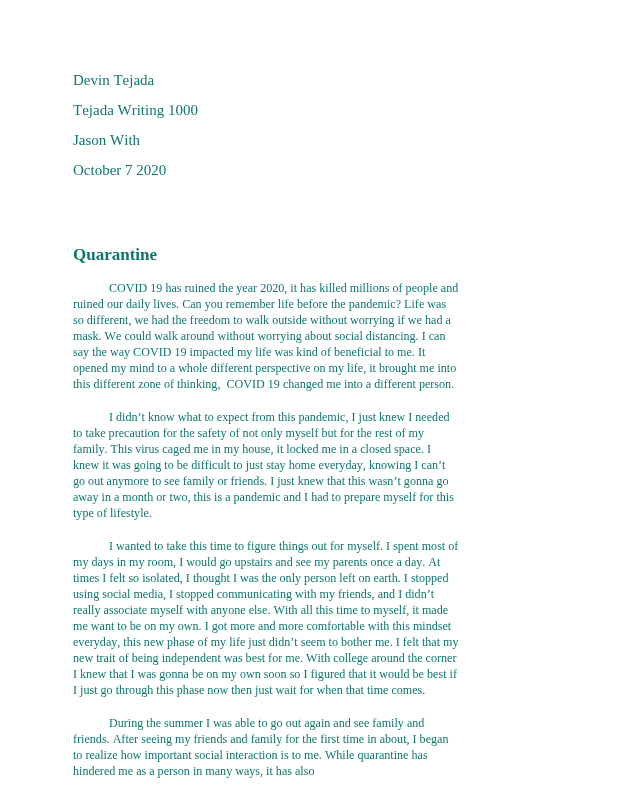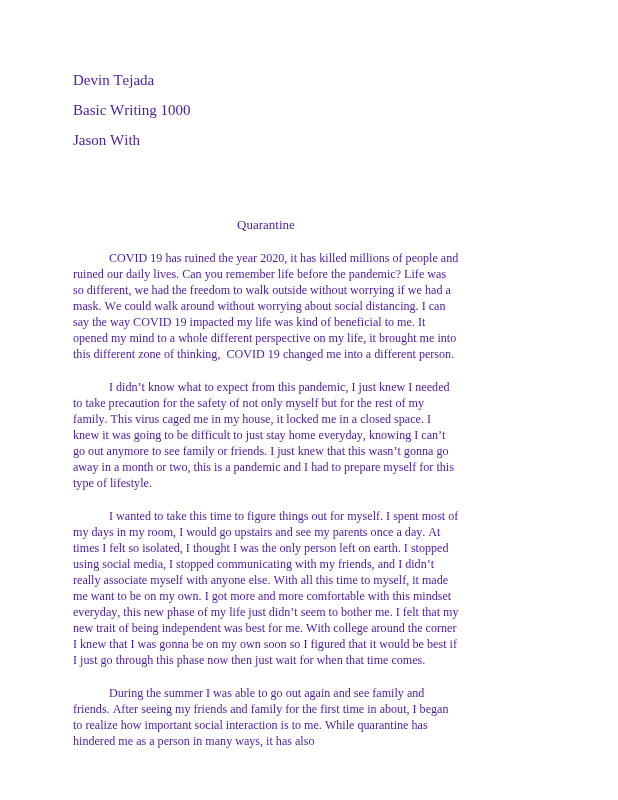--- a/index.html
+++ b/index.html
@@ -9,56 +9,56 @@
   }
   .page {
     position: relative;
     width: 532px;
     height: 800px;
     background: #ffffff;
     overflow: hidden;
     box-sizing: border-box;
     padding: 72px 73px 8px 73px;
     font-family: "Liberation Serif", "DejaVu Serif", serif;
-    color: #4c1d95;
+    color: #0f766e;
     font-kerning: none;
     font-variant-ligatures: none;
   }
   .header-line {
     font-size: 15px;
     line-height: 16px;
     margin: 0 0 14px 0;
     white-space: pre-wrap;
   }
   .essay-title {
-    font-size: 13px;
+    font-size: 17px;
     line-height: 16px;
-    font-weight: normal;
-    text-align: center;
+    font-weight: bold;
     margin: 69px 0 17px 0;
     white-space: pre-wrap;
   }
   .essay-paragraph {
     font-size: 12.1px;
     line-height: 16px;
     margin: 0 0 17px 0;
     text-indent: 36px;
     text-align: left;
     white-space: pre-wrap;
     font-family: Liberation Serif, serif;
   }
 </style>
 </head>
 <body>
 
 <div class="page">
   <div>
     <p class="header-line">Devin Tejada</p>
-    <p class="header-line">Basic Writing 1000</p>
+    <p class="header-line">Tejada Writing 1000</p>
     <p class="header-line">Jason With</p>
+    <p class="header-line">October 7 2020</p>
   </div>
 
   <h1 class="essay-title">Quarantine</h1>
 
   <div>
     <p class="essay-paragraph">COVID 19 has ruined the year 2020, it has killed millions of people and ruined our daily lives. Can you remember life before the pandemic? Life was so different, we had the freedom to walk outside without worrying if we had a mask. We could walk around without worrying about social distancing. I can say the way COVID 19 impacted my life was kind of beneficial to me. It opened my mind to a whole different perspective on my life, it brought me into this different zone of thinking,  COVID 19 changed me into a different person.</p>
     <p class="essay-paragraph">I didn’t know what to expect from this pandemic, I just knew I needed to take precaution for the safety of not only myself but for the rest of my family. This virus caged me in my house, it locked me in a closed space. I knew it was going to be difficult to just stay home everyday, knowing I can’t go out anymore to see family or friends. I just knew that this wasn’t gonna go away in a month or two, this is a pandemic and I had to prepare myself for this type of lifestyle.</p>
     <p class="essay-paragraph">I wanted to take this time to figure things out for myself. I spent most of my days in my room, I would go upstairs and see my parents once a day. At times I felt so isolated, I thought I was the only person left on earth. I stopped using social media, I stopped communicating with my friends, and I didn’t really associate myself with anyone else. With all this time to myself, it made me want to be on my own. I got more and more comfortable with this mindset everyday, this new phase of my life just didn’t seem to bother me. I felt that my new trait of being independent was best for me. With college around the corner I knew that I was gonna be on my own soon so I figured that it would be best if I just go through this phase now then just wait for when that time comes.</p>
     <p class="essay-paragraph">During the summer I was able to go out again and see family and friends. After seeing my friends and family for the first time in about, I began to realize how important social interaction is to me. While quarantine has hindered me as a person in many ways, it has also</p>
   </div>

